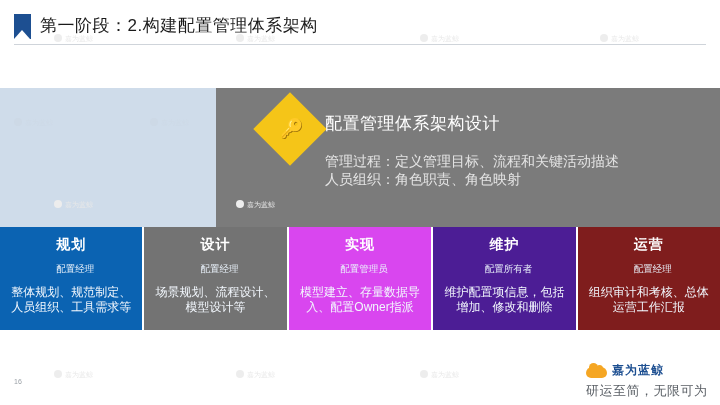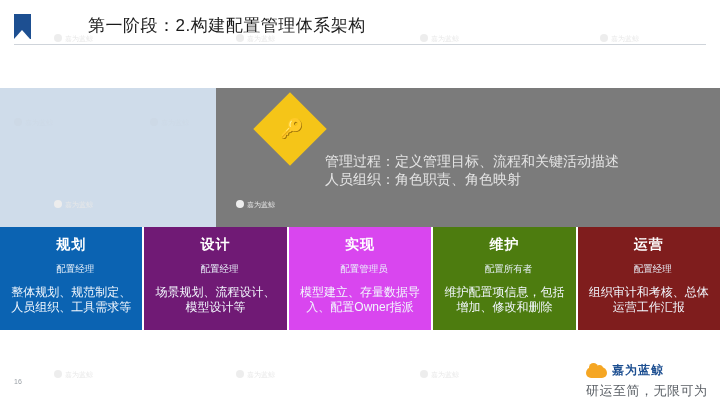--- a/index.html
+++ b/index.html
@@ -19,21 +19,21 @@
     position:absolute;left:14px;top:6px;width:17px;height:25px;
     background:#1d4f91;
   }
   .hdr-flag:after{
     content:"";position:absolute;left:0;bottom:0;
     border-left:8.5px solid transparent;border-right:8.5px solid transparent;
     border-bottom:9px solid #ffffff;
   }
   .hdr-title{
     position:absolute;left:40px;top:6px;
-    font-size:17px;color:#1a1a1a;letter-spacing:.5px;white-space:nowrap;margin-left:48px;
+    font-size:17px;color:#1a1a1a;letter-spacing:.5px;white-space:nowrap;
   }
   .hdr-rule{
     position:absolute;left:14px;top:44px;width:692px;height:1px;
     background:#cfd4da;
   }
 
   
   .band{
     position:absolute;left:0;top:88px;width:720px;height:139px;
   }
@@ -145,42 +145,43 @@
     <div class="hdr-title">第一阶段：2.构建配置管理体系架构</div>
   </div>
   <div class="hdr-rule"></div>
 
   <div class="band">
     <div class="band-left"></div>
     <div class="band-right"></div>
   </div>
   <div class="diamond"></div>
   <div class="key-ico">🔑</div>
+  <div class="band-title">配置管理体系架构设计</div>
   <div class="band-lines">
     <div class="band-line">管理过程：定义管理目标、流程和关键活动描述</div>
     <div class="band-line">人员组织：角色职责、角色映射</div>
   </div>
 
   <div class="cols">
     <div class="col" style="background:#0b63b2">
       <div class="col-title">规划</div>
       <div class="col-role">配置经理</div>
       <div class="col-desc">整体规划、规范制定、人员组织、工具需求等</div>
     </div>
-    <div class="col" style="background:#701a75">
+    <div class="col" style="background:#737373">
       <div class="col-title">设计</div>
       <div class="col-role">配置经理</div>
       <div class="col-desc">场景规划、流程设计、模型设计等</div>
     </div>
     <div class="col" style="background:#d946ef">
       <div class="col-title">实现</div>
       <div class="col-role">配置管理员</div>
       <div class="col-desc">模型建立、存量数据导入、配置Owner指派</div>
     </div>
-    <div class="col" style="background:#4d7c0f">
+    <div class="col" style="background:#4c1d95">
       <div class="col-title">维护</div>
       <div class="col-role">配置所有者</div>
       <div class="col-desc">维护配置项信息，包括增加、修改和删除</div>
     </div>
     <div class="col" style="background:#7f1d1d">
       <div class="col-title">运营</div>
       <div class="col-role">配置经理</div>
       <div class="col-desc">组织审计和考核、总体运营工作汇报</div>
     </div>
   </div>

